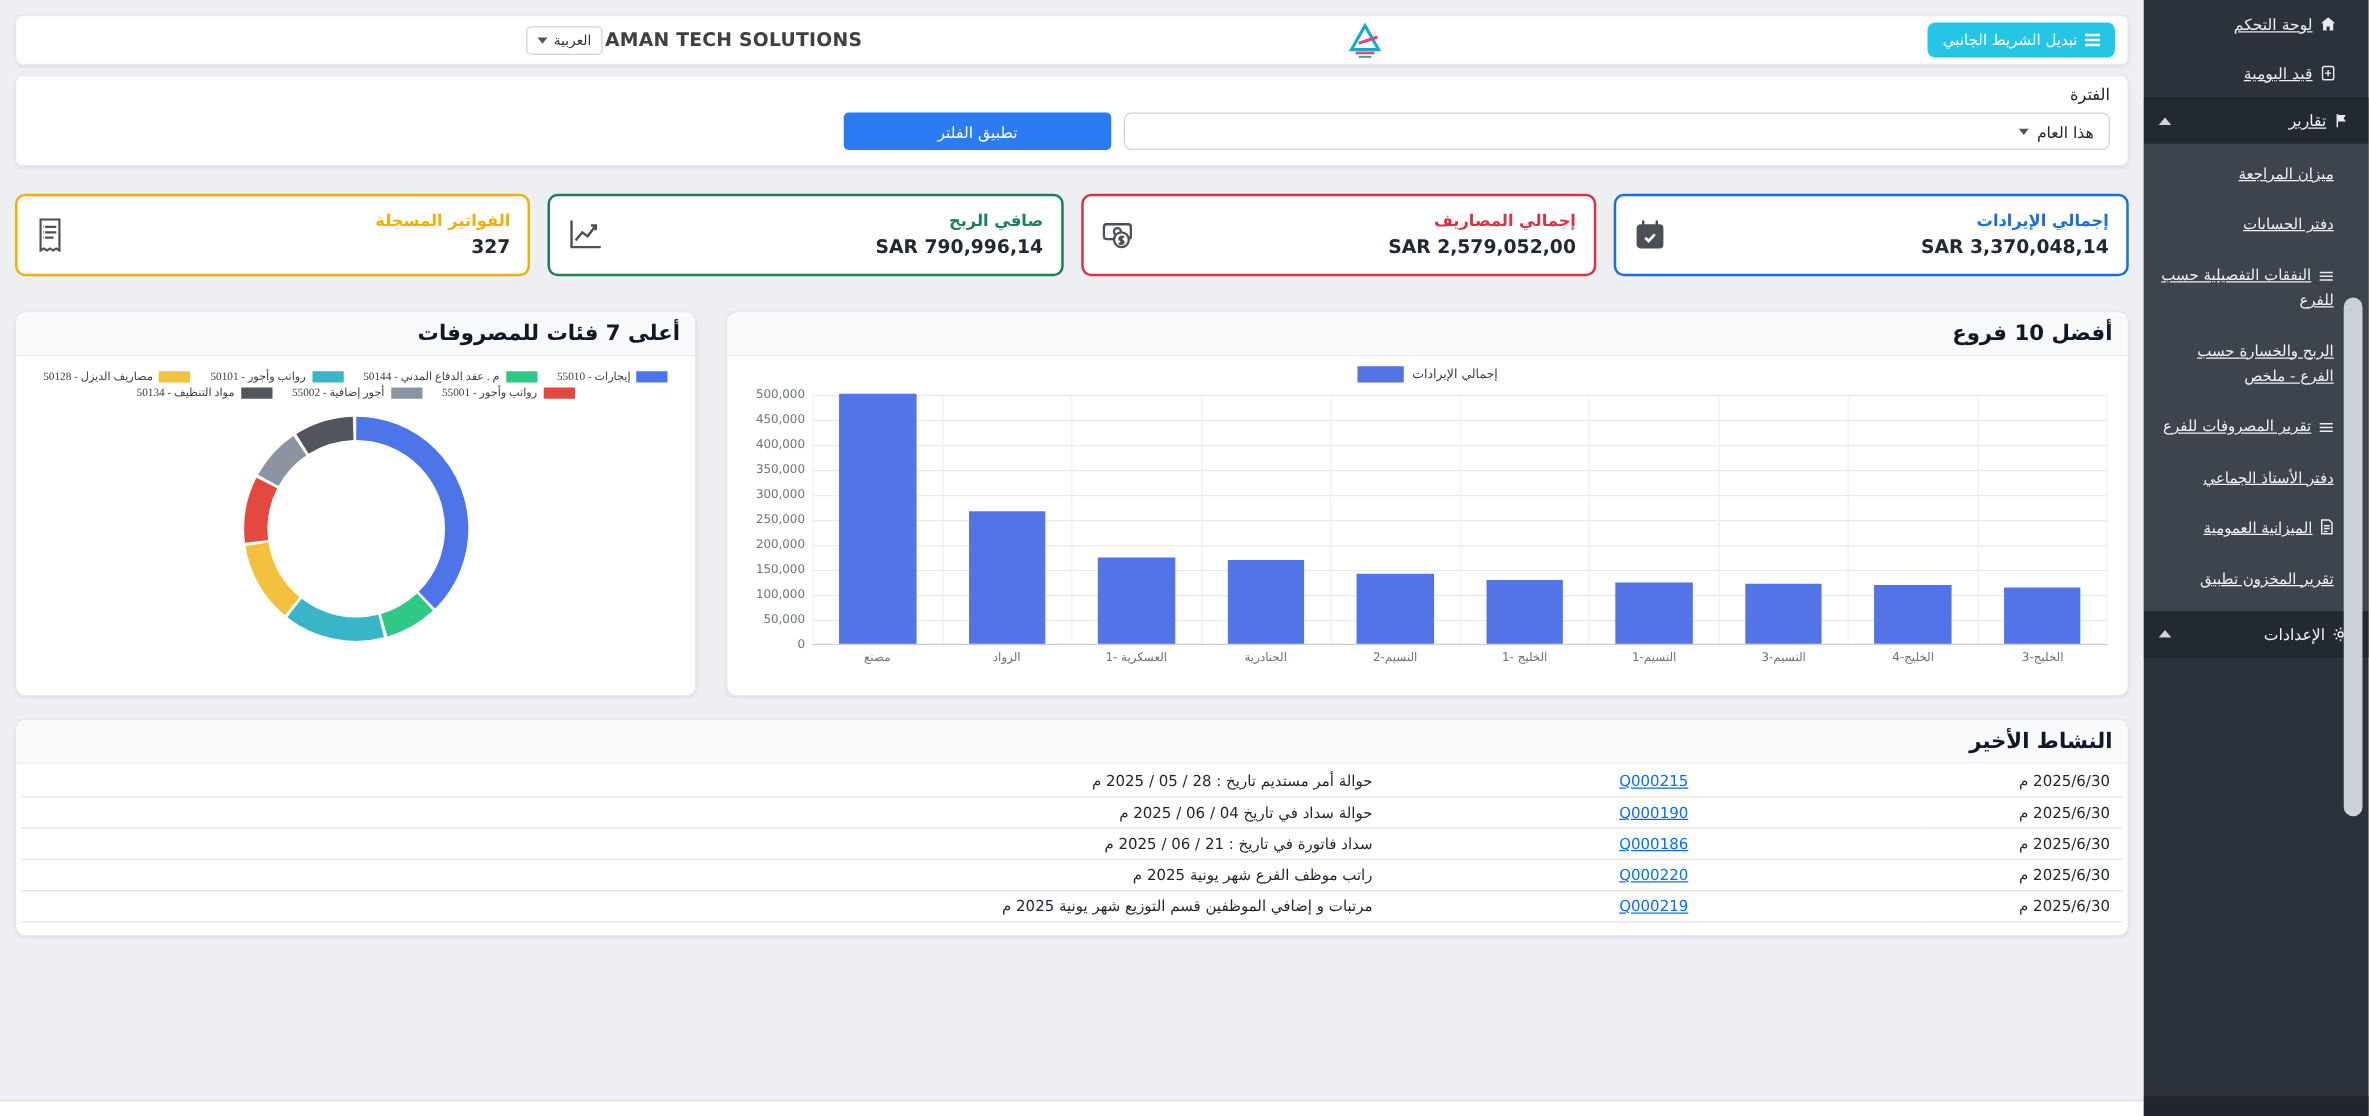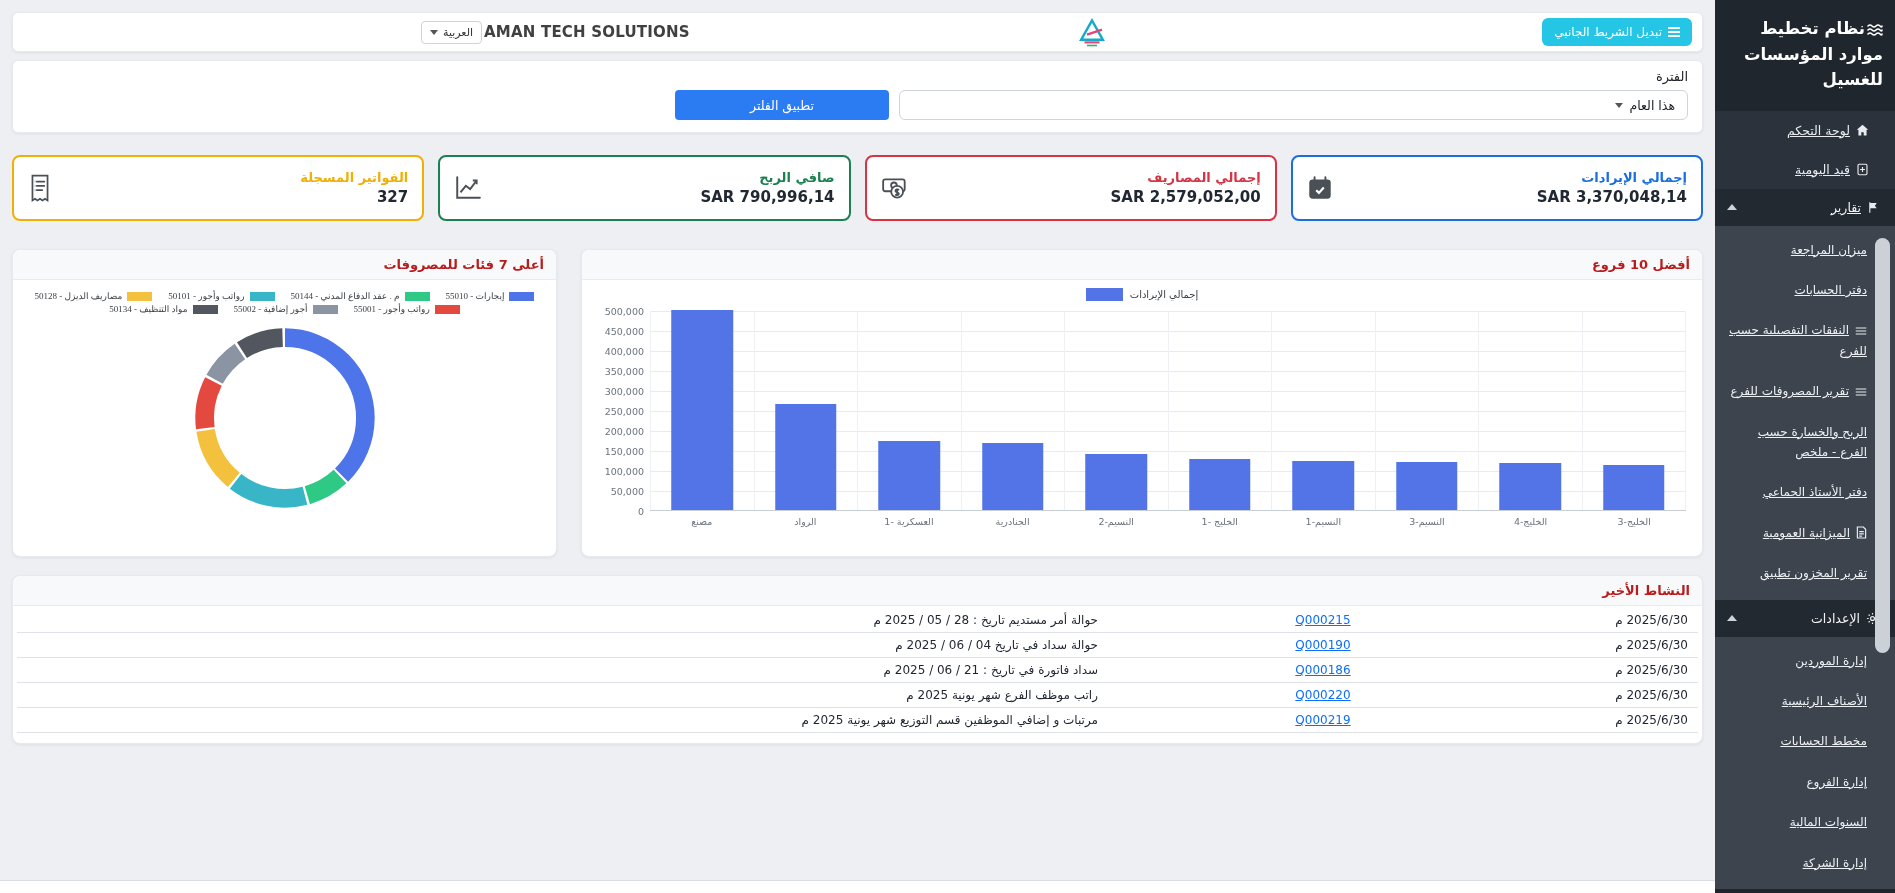--- a/index.html
+++ b/index.html
@@ -58,21 +58,21 @@
     flex: 1 1 auto; height: 893px; padding: 12px 12px 0 12px;
     display: flex; flex-direction: column; overflow: hidden;
   }
   .card {
     background: #ffffff; border: 1px solid #e6e9ed; border-radius: 8px;
     box-shadow: 0 1px 3px rgba(20,30,50,.07);
   }
   .card-header {
     background: #f8f9fb; border-bottom: 1px solid #e9ecef;
     border-radius: 8px 8px 0 0; padding: 7px 12px;
-    font-size: 13px; font-weight: bold; color: #b91c1c;
+    font-size: 17px; font-weight: bold; color: #0f172a;
   }
   
   .topbar {
     height: 40px; border-radius: 6px; position: relative;
     display: flex; align-items: center; padding: 0 10px;
     margin-bottom: 8px;
   }
   .toggle-btn {
     background: #25c5e5; color: #fff; border: none; border-radius: 6px;
     font-size: 12px; padding: 7px 12px; cursor: pointer;
@@ -165,29 +165,20 @@
     margin: auto -12px 0 -12px; height: 13px;
     background: #ffffff; border-top: 1px solid #d9dde2;
   }
   svg { display: block; }
   .inline-svg { display: inline-block; }
 </style>
 </head>
 <body>
 
 <aside class="sidebar">
-  <div class="sidebar-title">
-    <span class="waves inline-svg">
-      <svg width="16" height="14" viewBox="0 0 16 14" fill="none" stroke="#ffffff" stroke-width="1.6" stroke-linecap="round">
-        <path d="M1 3 q2 -2 4 0 t4 0 t4 0 t2 0"></path>
-        <path d="M1 7 q2 -2 4 0 t4 0 t4 0 t2 0"></path>
-        <path d="M1 11 q2 -2 4 0 t4 0 t4 0 t2 0"></path>
-      </svg>
-    </span><span>نظام تخطيط موارد المؤسسات للغسيل</span>
-  </div>
   <nav id="sidebar-menu">
       <a class="sb-link"><span class="ic inline-svg"><svg width="13" height="13" viewBox="0 0 16 16" fill="#e9ecef">
             <path d="M8 1 L15 7 H13 V14 H9.5 V10 H6.5 V14 H3 V7 H1 Z"></path>
           </svg></span><span>لوحة التحكم</span></a>
       <a class="sb-link"><span class="ic inline-svg"><svg width="13" height="13" viewBox="0 0 16 16" fill="none" stroke="#e9ecef" stroke-width="1.4">
             <rect x="2.5" y="1.5" width="11" height="13" rx="1.5"></rect>
             <path d="M8 5 V11 M5 8 H11"></path>
           </svg></span><span>قيد اليومية</span></a>
       <div class="sb-group-header u">
         <span class="ic inline-svg">
@@ -197,48 +188,40 @@
         </span>
         <span class="lbl">تقارير</span>
         <span class="caret-up"></span>
       </div>
       <div class="sb-sub">
         <a class="sb-link"><span>ميزان المراجعة</span></a>
         <a class="sb-link"><span>دفتر الحسابات</span></a>
         <a class="sb-link"><span class="ic inline-svg"><svg width="12" height="10" viewBox="0 0 16 12" stroke="#e9ecef" stroke-width="1.6">
               <path d="M1 2 H15 M1 6 H15 M1 10 H15"></path>
             </svg></span><span>النفقات التفصيلية حسب للفرع</span></a>
+        <a class="sb-link"><span>الربح والخسارة حسب الفرع - ملخص</span></a>
         <a class="sb-link"><span class="ic inline-svg"><svg width="12" height="10" viewBox="0 0 16 12" stroke="#e9ecef" stroke-width="1.6">
               <path d="M1 2 H15 M1 6 H15 M1 10 H15"></path>
             </svg></span><span>تقرير المصروفات للفرع</span></a>
-        <a class="sb-link"><span>الربح والخسارة حسب الفرع - ملخص</span></a>
         <a class="sb-link"><span>دفتر الأستاذ الجماعي</span></a>
         <a class="sb-link"><span class="ic inline-svg"><svg width="11" height="13" viewBox="0 0 12 14" fill="none" stroke="#e9ecef" stroke-width="1.3">
               <path d="M1.5 1 H8 L10.5 3.5 V13 H1.5 Z"></path>
               <path d="M3.5 6 H8.5 M3.5 8.5 H8.5 M3.5 11 H6.5"></path>
             </svg></span><span>الميزانية العمومية</span></a>
         <a class="sb-link"><span>تقرير المخزون تطبيق</span></a>
       </div>
       <div class="sb-group-header">
         <span class="ic inline-svg">
           <svg width="13" height="13" viewBox="0 0 16 16" fill="none" stroke="#e9ecef" stroke-width="1.5">
             <circle cx="8" cy="8" r="2.4"></circle>
             <path d="M8 1.2 V3.2 M8 12.8 V14.8 M1.2 8 H3.2 M12.8 8 H14.8 M3.2 3.2 L4.6 4.6 M11.4 11.4 L12.8 12.8 M12.8 3.2 L11.4 4.6 M4.6 11.4 L3.2 12.8"></path>
           </svg>
         </span>
         <span class="lbl">الإعدادات</span>
         <span class="caret-up"></span>
-      </div>
-      <div class="sb-sub">
-        <a class="sb-link"><span>إدارة الموردين</span></a>
-        <a class="sb-link"><span>الأصناف الرئيسية</span></a>
-        <a class="sb-link"><span>مخطط الحسابات</span></a>
-        <a class="sb-link"><span>إدارة الفروع</span></a>
-        <a class="sb-link"><span>السنوات المالية</span></a>
-        <a class="sb-link"><span>إدارة الشركة</span></a>
       </div>
     </nav>
   <div class="sidebar-bottom"></div>
   <div class="sb-scroll-thumb"></div>
 </aside>
 
 <div class="main">
 
   <div class="topbar card">
     <button class="toggle-btn">

